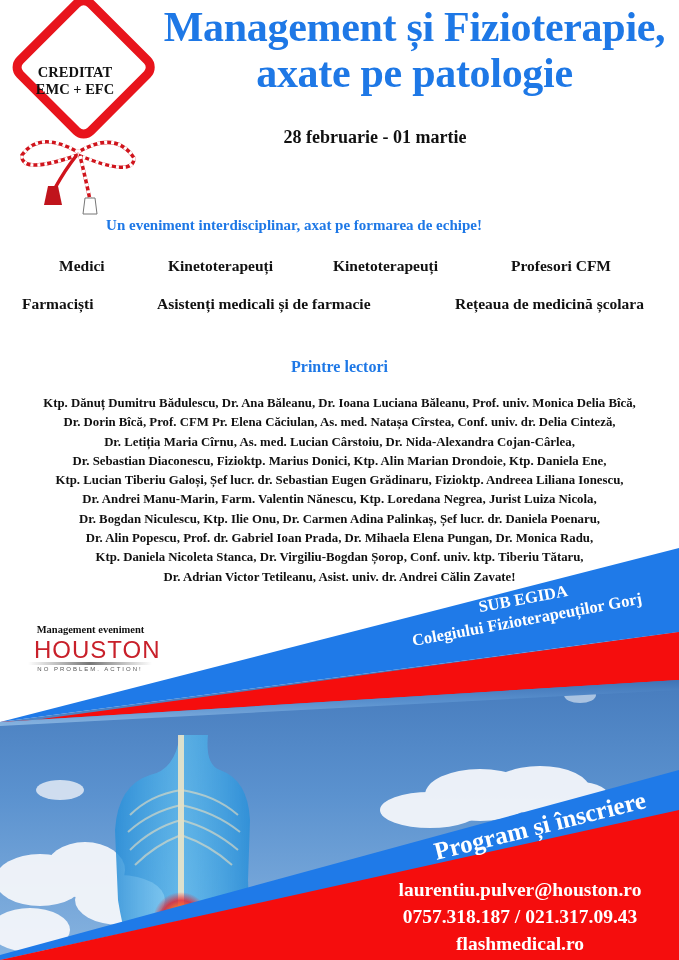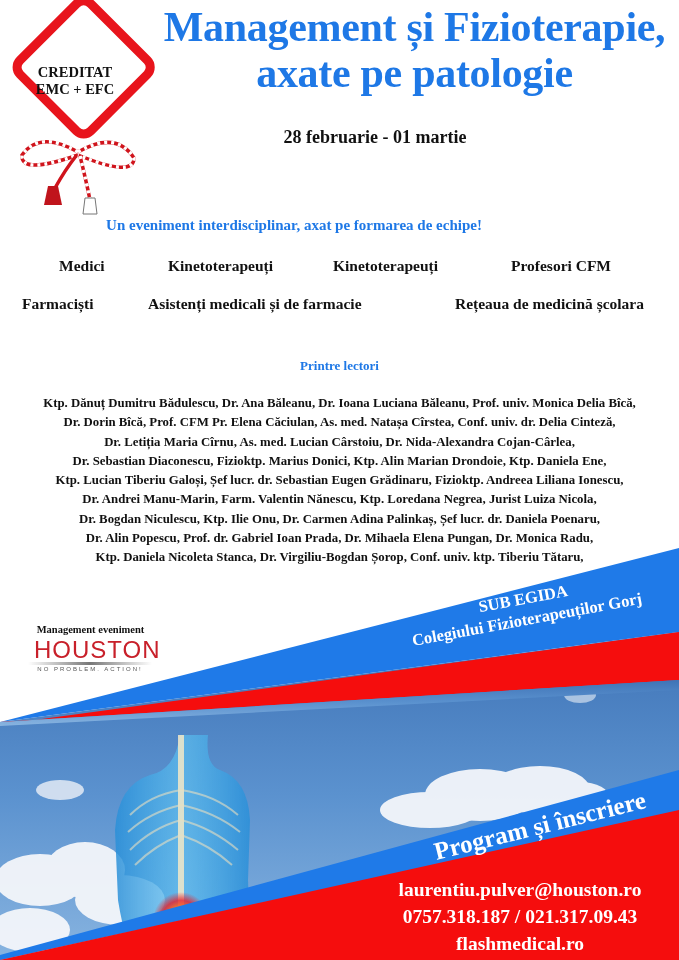--- a/index.html
+++ b/index.html
@@ -12,21 +12,21 @@
   #badge-text { left:15px; top:64px; width:120px; text-align:center; font-weight:bold; font-size:14.5px; line-height:17px; color:#111; }
 
   
   #title { left:150px; top:4px; width:529px; text-align:center; color:#1e78e6; font-weight:bold; font-size:42px; line-height:46px; letter-spacing:-0.3px; }
   #subinfo { left:250px; top:127px; width:250px; text-align:center; font-weight:bold; font-size:18px; line-height:20px; }
 
   #tagline { left:0; top:217px; width:588px; text-align:center; color:#1e78e6; font-weight:bold; font-size:15px; }
 
   .aud { font-weight:bold; font-size:15.5px; white-space:nowrap; }
 
-  #lecturers-title { left:0; top:358px; width:679px; text-align:center; color:#1e78e6; font-weight:bold; font-size:13px; }
+  #lecturers-title { left:0; top:358px; width:679px; text-align:center; color:#1e78e6; font-weight:bold; font-size:16px; }
   #lecturers { left:0; top:394px; width:679px; text-align:center; font-weight:bold; font-size:12.8px; line-height:19.3px; }
   #lecturers div { white-space:nowrap; }
 
   
   #graphic { left:0; top:0; width:679px; height:960px; pointer-events:none; }
 
   #mgmt { left:28px; top:624px; width:125px; text-align:center; font-weight:bold; font-size:10.5px; color:#111; }
   #houston { left:34px; top:636px; width:116px; text-align:center; font-family:"Liberation Sans", "DejaVu Sans", sans-serif; color:#c8202a; font-size:24px; letter-spacing:1px; }
   #houston-line { left:28px; top:662px; width:124px; height:3px; background:linear-gradient(90deg, rgba(120,120,120,0), #777 50%, rgba(120,120,120,0)); }
   #houston-tag { left:28px; top:666px; width:124px; text-align:center; font-family:"Liberation Sans", "DejaVu Sans", sans-serif; font-size:6px; letter-spacing:2px; color:#555; }
@@ -127,34 +127,35 @@
   <div>28 februarie - 01 martie</div>
 </div>
 
 <div id="tagline" class="abs">Un eveniment interdisciplinar, axat pe formarea de echipe!</div>
 
 <div class="abs aud" style="left:59px; top:257px;">Medici</div>
 <div class="abs aud" style="left:168px; top:257px;">Kinetoterapeuți</div>
 <div class="abs aud" style="left:333px; top:257px;">Kinetoterapeuți</div>
 <div class="abs aud" style="left:511px; top:257px;">Profesori CFM</div>
 <div class="abs aud" style="left:22px; top:295px;">Farmaciști</div>
-<div class="abs aud" style="left:148px; top:295px;">Asistenți medicali și de farmacie</div>
+<div class="abs aud" style="left:157px; top:295px;">Asistenți medicali și de farmacie</div>
 <div class="abs aud" style="left:455px; top:295px;">Rețeaua de medicină școlara</div>
 
 <div id="lecturers-title" class="abs">Printre lectori</div>
 <div id="lecturers" class="abs">
   <div>Ktp. Dănuț Dumitru Bădulescu, Dr. Ana Băleanu, Dr. Ioana Luciana Băleanu, Prof. univ. Monica Delia Bîcă,</div>
   <div>Dr. Dorin Bîcă, Prof. CFM Pr. Elena Căciulan, As. med. Natașa Cîrstea, Conf. univ. dr. Delia Cinteză,</div>
   <div>Dr. Letiția Maria Cîrnu, As. med. Lucian Cârstoiu, Dr. Nida-Alexandra Cojan-Cârlea,</div>
   <div>Dr. Sebastian Diaconescu, Fizioktp. Marius Donici, Ktp. Alin Marian Drondoie, Ktp. Daniela Ene,</div>
   <div>Ktp. Lucian Tiberiu Galoși, Șef lucr. dr. Sebastian Eugen Grădinaru, Fizioktp. Andreea Liliana Ionescu,</div>
   <div>Dr. Andrei Manu-Marin, Farm. Valentin Nănescu, Ktp. Loredana Negrea, Jurist Luiza Nicola,</div>
   <div>Dr. Bogdan Niculescu, Ktp. Ilie Onu, Dr. Carmen Adina Palinkaș, Șef lucr. dr. Daniela Poenaru,</div>
   <div>Dr. Alin Popescu, Prof. dr.  Gabriel Ioan Prada, Dr. Mihaela Elena Pungan, Dr. Monica Radu,</div>
   <div>Ktp. Daniela Nicoleta Stanca, Dr. Virgiliu-Bogdan Șorop, Conf. univ. ktp. Tiberiu Tătaru,</div>
+  <div>Dr. Adrian Victor Tetileanu, Asist. univ. dr. Andrei Călin Zavate!</div>
 </div>
 
 <div id="mgmt" class="abs">Management eveniment</div>
 <div id="houston" class="abs">HOUSTON</div>
 <div id="houston-line" class="abs"></div>
 <div id="houston-tag" class="abs">NO PROBLEM. ACTION!</div>
 
 <div id="egida" class="abs">
   <div>SUB EGIDA</div>
   <div>Colegiului Fizioterapeuților Gorj</div>

